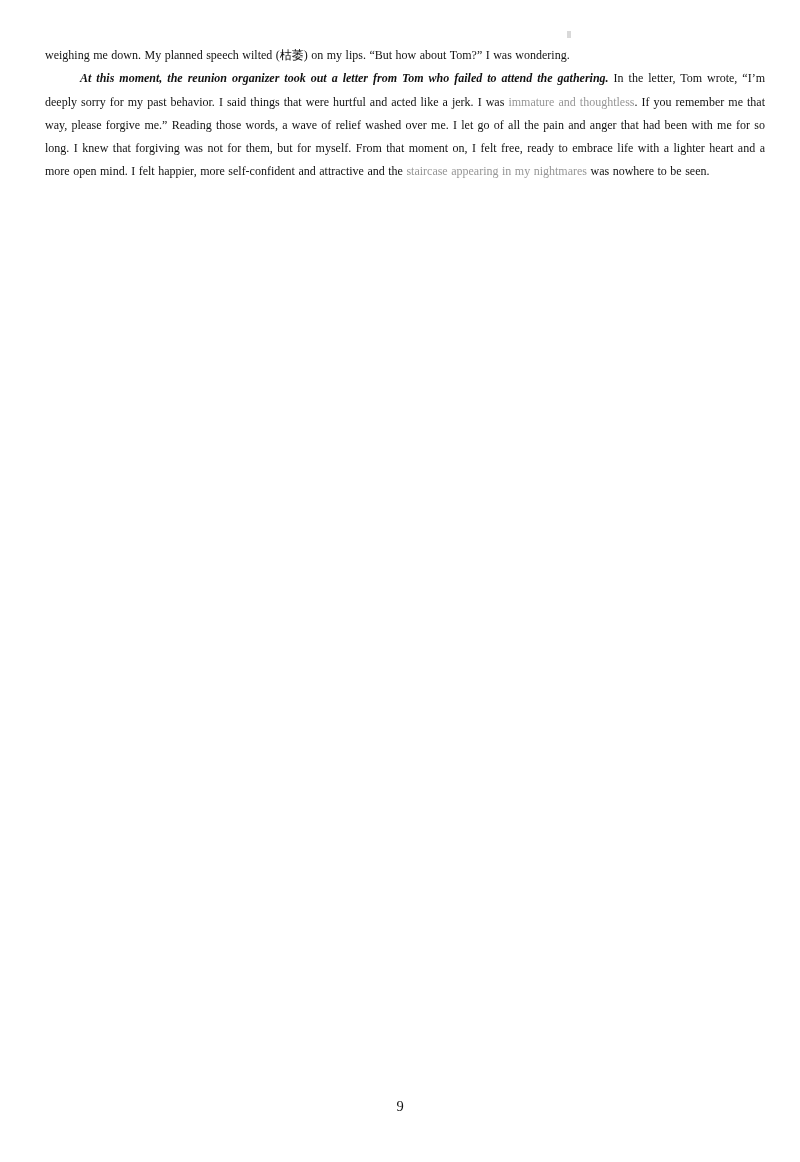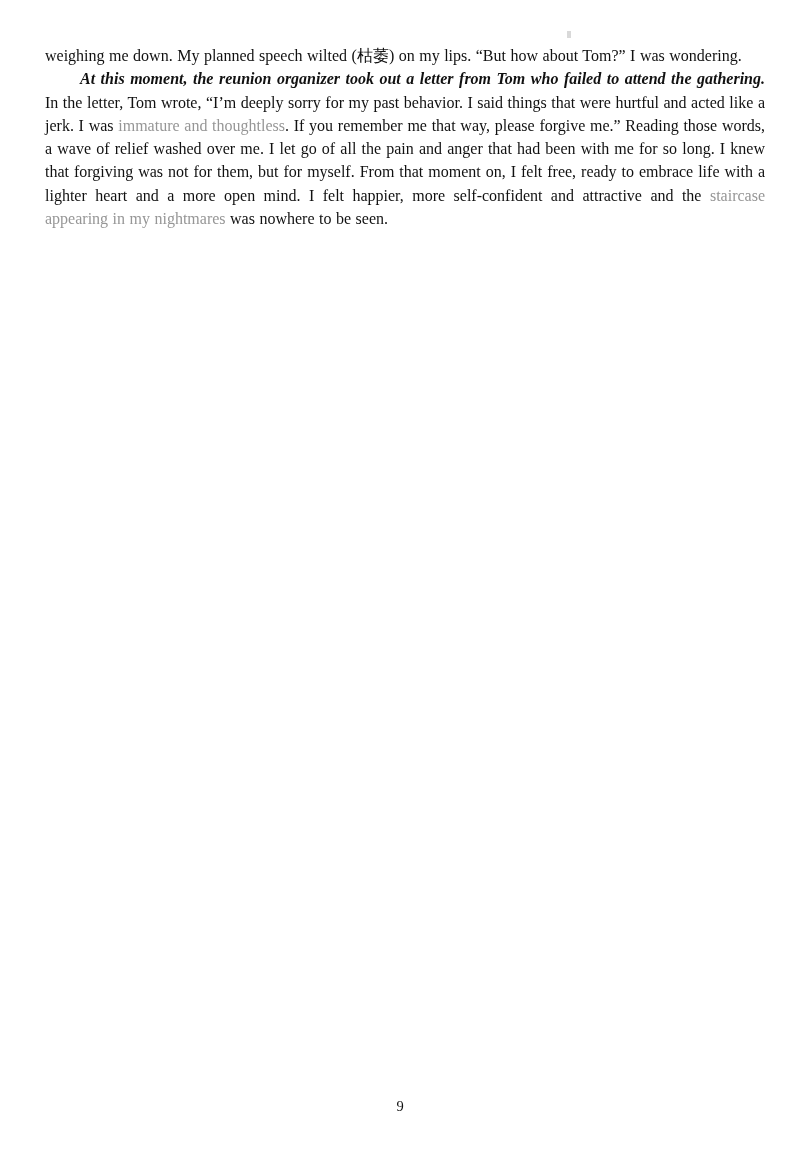--- a/index.html
+++ b/index.html
@@ -27,21 +27,21 @@
   }
   .content {
     position: absolute;
     left: 45px;
     top: 44px;
     width: 720px;
   }
   .content p {
     margin: 0;
     padding: 0;
-    font-size: 16px;
+    font-size: 12px;
     line-height: 23.3px;
     text-align: justify;
     text-justify: inter-word;
     word-spacing: 0.5px;
   }
   .content p.indent {
     text-indent: 35px;
   }
   .run-normal {
     color: #111111;

